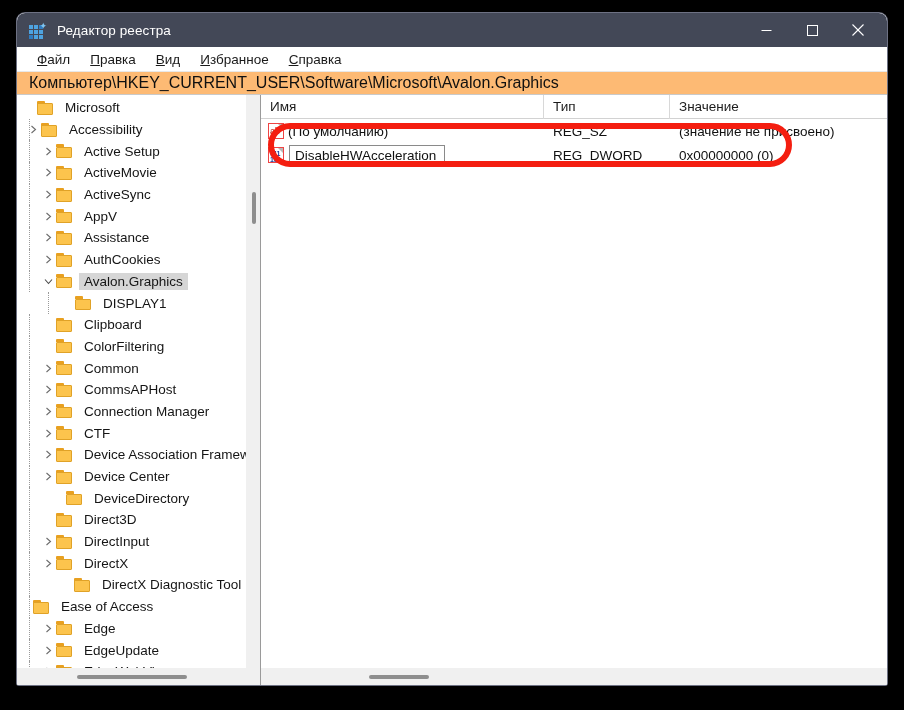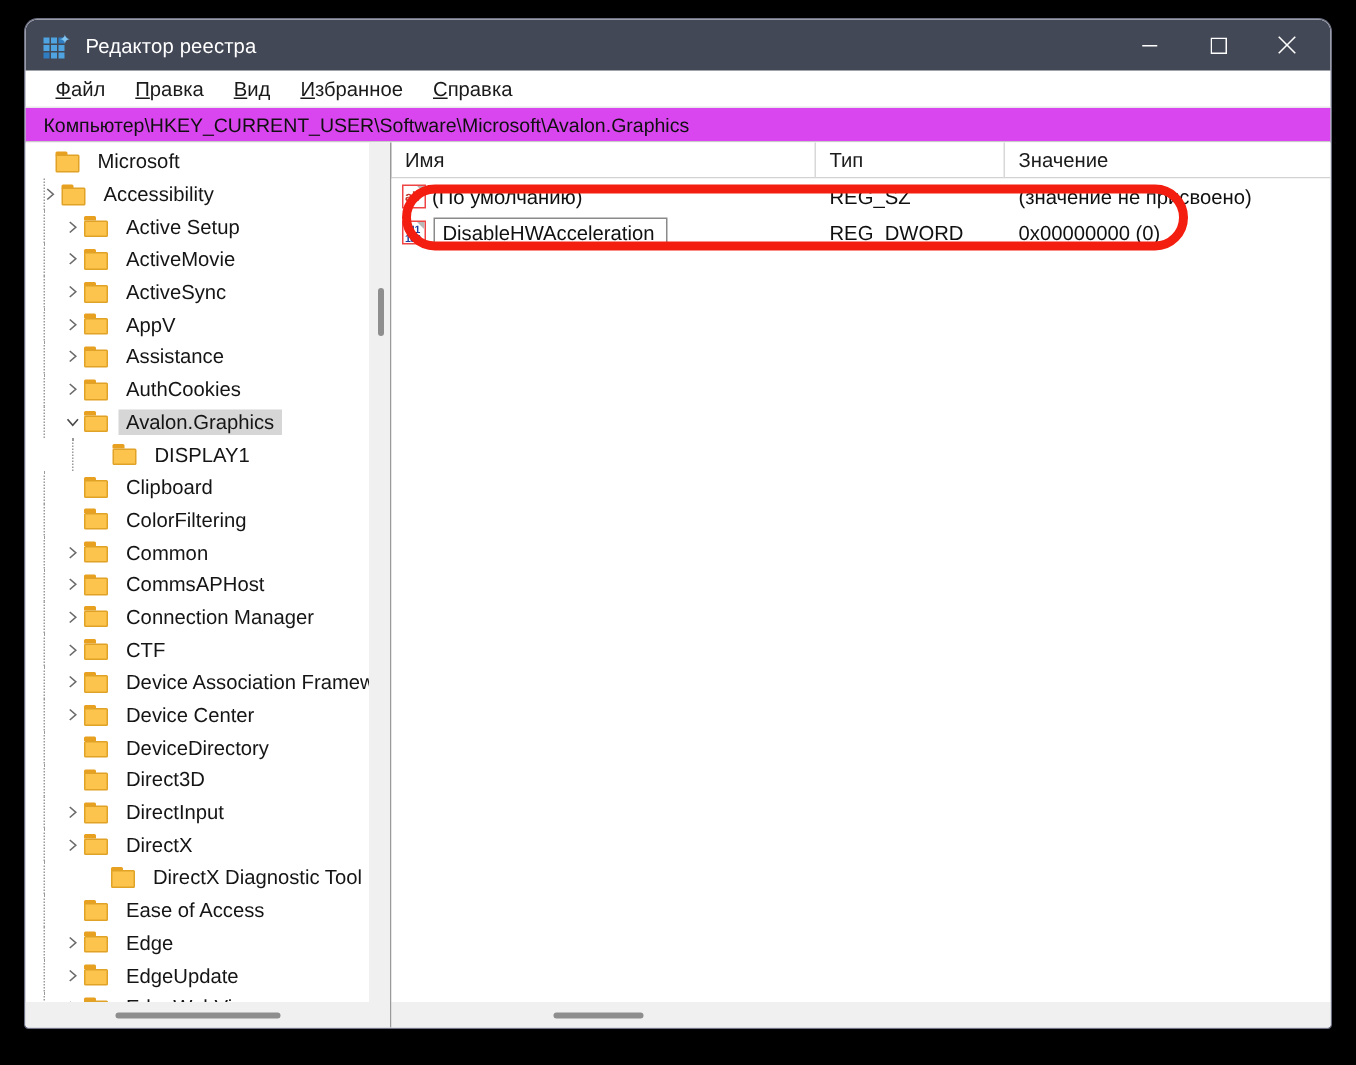--- a/index.html
+++ b/index.html
@@ -87,26 +87,26 @@
     font-size: 13.5px;
     color: #1a1a1a;
     padding: 0 10px;
     white-space: nowrap;
   }
   .menu-item u { text-decoration: underline; }
 
   
   #addressbar {
     height: 23px;
-    background: #d946ef;
+    background: #fdba74;
     display: flex;
     align-items: center;
     padding-left: 12px;
     flex: 0 0 auto;
-    font-size: 13px;
+    font-size: 16px;
     color: #101010;
     border-bottom: 1px solid #c9c9c9;
     white-space: nowrap;
     overflow: hidden;
   }
 
   
   #panes {
     flex: 1 1 auto;
     display: flex;
@@ -580,21 +580,21 @@
                 <svg width="7" height="9" viewBox="0 0 7 9">
                   <path d="M1.5 1 L5.5 4.5 L1.5 8" fill="none" stroke="#6b6b6b" stroke-width="1.1"></path>
                 </svg>
               </div>
               <div class="folder">
                 <div class="tab"></div>
                 <div class="body"></div>
               </div>
               <div class="lbl">Device Center</div>
             </div>
-            <div class="node" style="padding-left: 23px;">
+            <div class="node" style="padding-left: 33px;">
               <div class="guide" style="left: 12px;"></div>
               <div class="twisty"></div>
               <div class="folder">
                 <div class="tab"></div>
                 <div class="body"></div>
               </div>
               <div class="lbl">DeviceDirectory</div>
             </div>
             <div class="node" style="padding-left: 23px;">
               <div class="guide" style="left: 12px;"></div>
@@ -633,21 +633,21 @@
             </div>
             <div class="node" style="padding-left: 41px;">
               <div class="guide" style="left: 12px;"></div>
               <div class="twisty"></div>
               <div class="folder">
                 <div class="tab"></div>
                 <div class="body"></div>
               </div>
               <div class="lbl">DirectX Diagnostic Tool</div>
             </div>
-            <div class="node" style="padding-left: 23px;">
+            <div class="node" style="">
               <div class="guide" style="left: 12px;"></div>
               <div class="twisty"></div>
               <div class="folder">
                 <div class="tab"></div>
                 <div class="body"></div>
               </div>
               <div class="lbl">Ease of Access</div>
             </div>
             <div class="node" style="padding-left: 23px;">
               <div class="guide" style="left: 12px;"></div>

